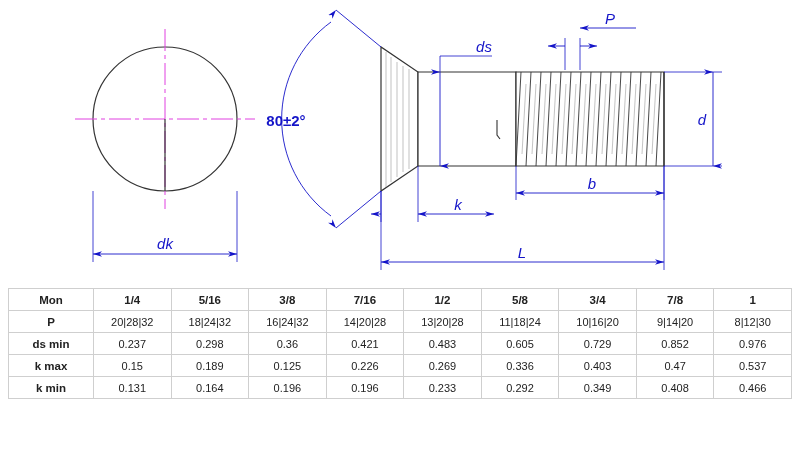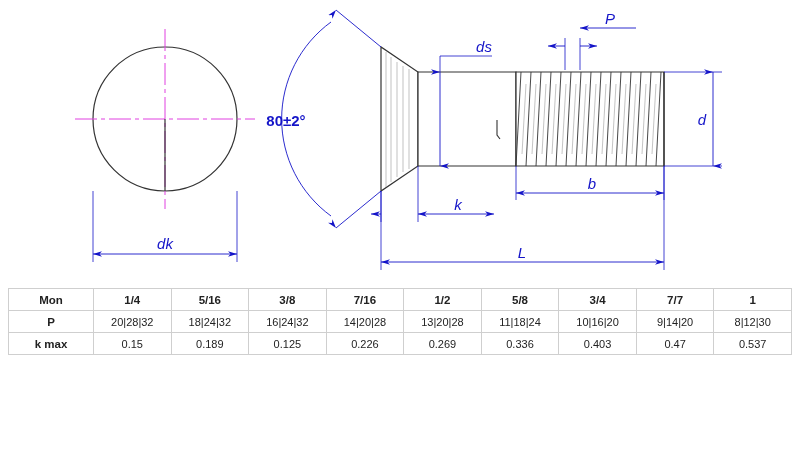--- a/index.html
+++ b/index.html
@@ -221,44 +221,68 @@
       <tbody id="table-body">
           <tr class="head">
             <td class="first-col">Mon</td>
             <td>1/4</td>
             <td>5/16</td>
             <td>3/8</td>
             <td>7/16</td>
             <td>1/2</td>
             <td>5/8</td>
             <td>3/4</td>
-            <td>7/7</td>
+            <td>7/8</td>
             <td>1</td>
           </tr>
           <tr>
             <td class="rowlabel first-col">P</td>
             <td>20|28|32</td>
             <td>18|24|32</td>
             <td>16|24|32</td>
             <td>14|20|28</td>
             <td>13|20|28</td>
             <td>11|18|24</td>
             <td>10|16|20</td>
             <td>9|14|20</td>
             <td>8|12|30</td>
           </tr>
           <tr>
+            <td class="rowlabel first-col">ds min</td>
+            <td>0.237</td>
+            <td>0.298</td>
+            <td>0.36</td>
+            <td>0.421</td>
+            <td>0.483</td>
+            <td>0.605</td>
+            <td>0.729</td>
+            <td>0.852</td>
+            <td>0.976</td>
+          </tr>
+          <tr>
             <td class="rowlabel first-col">k max</td>
             <td>0.15</td>
             <td>0.189</td>
             <td>0.125</td>
             <td>0.226</td>
             <td>0.269</td>
             <td>0.336</td>
             <td>0.403</td>
             <td>0.47</td>
             <td>0.537</td>
           </tr>
+          <tr>
+            <td class="rowlabel first-col">k min</td>
+            <td>0.131</td>
+            <td>0.164</td>
+            <td>0.196</td>
+            <td>0.196</td>
+            <td>0.233</td>
+            <td>0.292</td>
+            <td>0.349</td>
+            <td>0.408</td>
+            <td>0.466</td>
+          </tr>
         </tbody>
     </table>
   </div>
 
 </div>
 
 </body></html>

